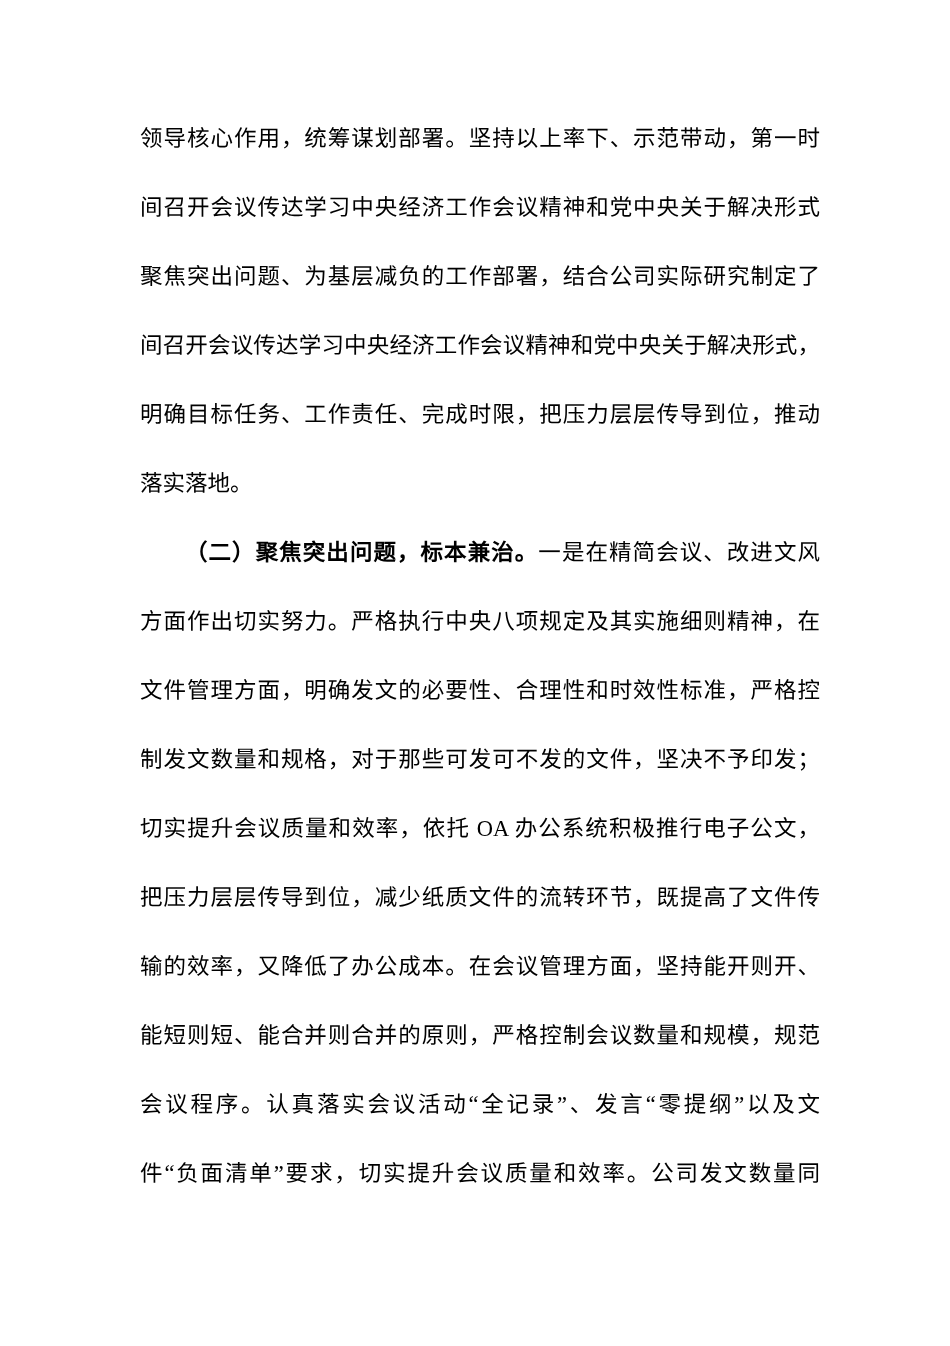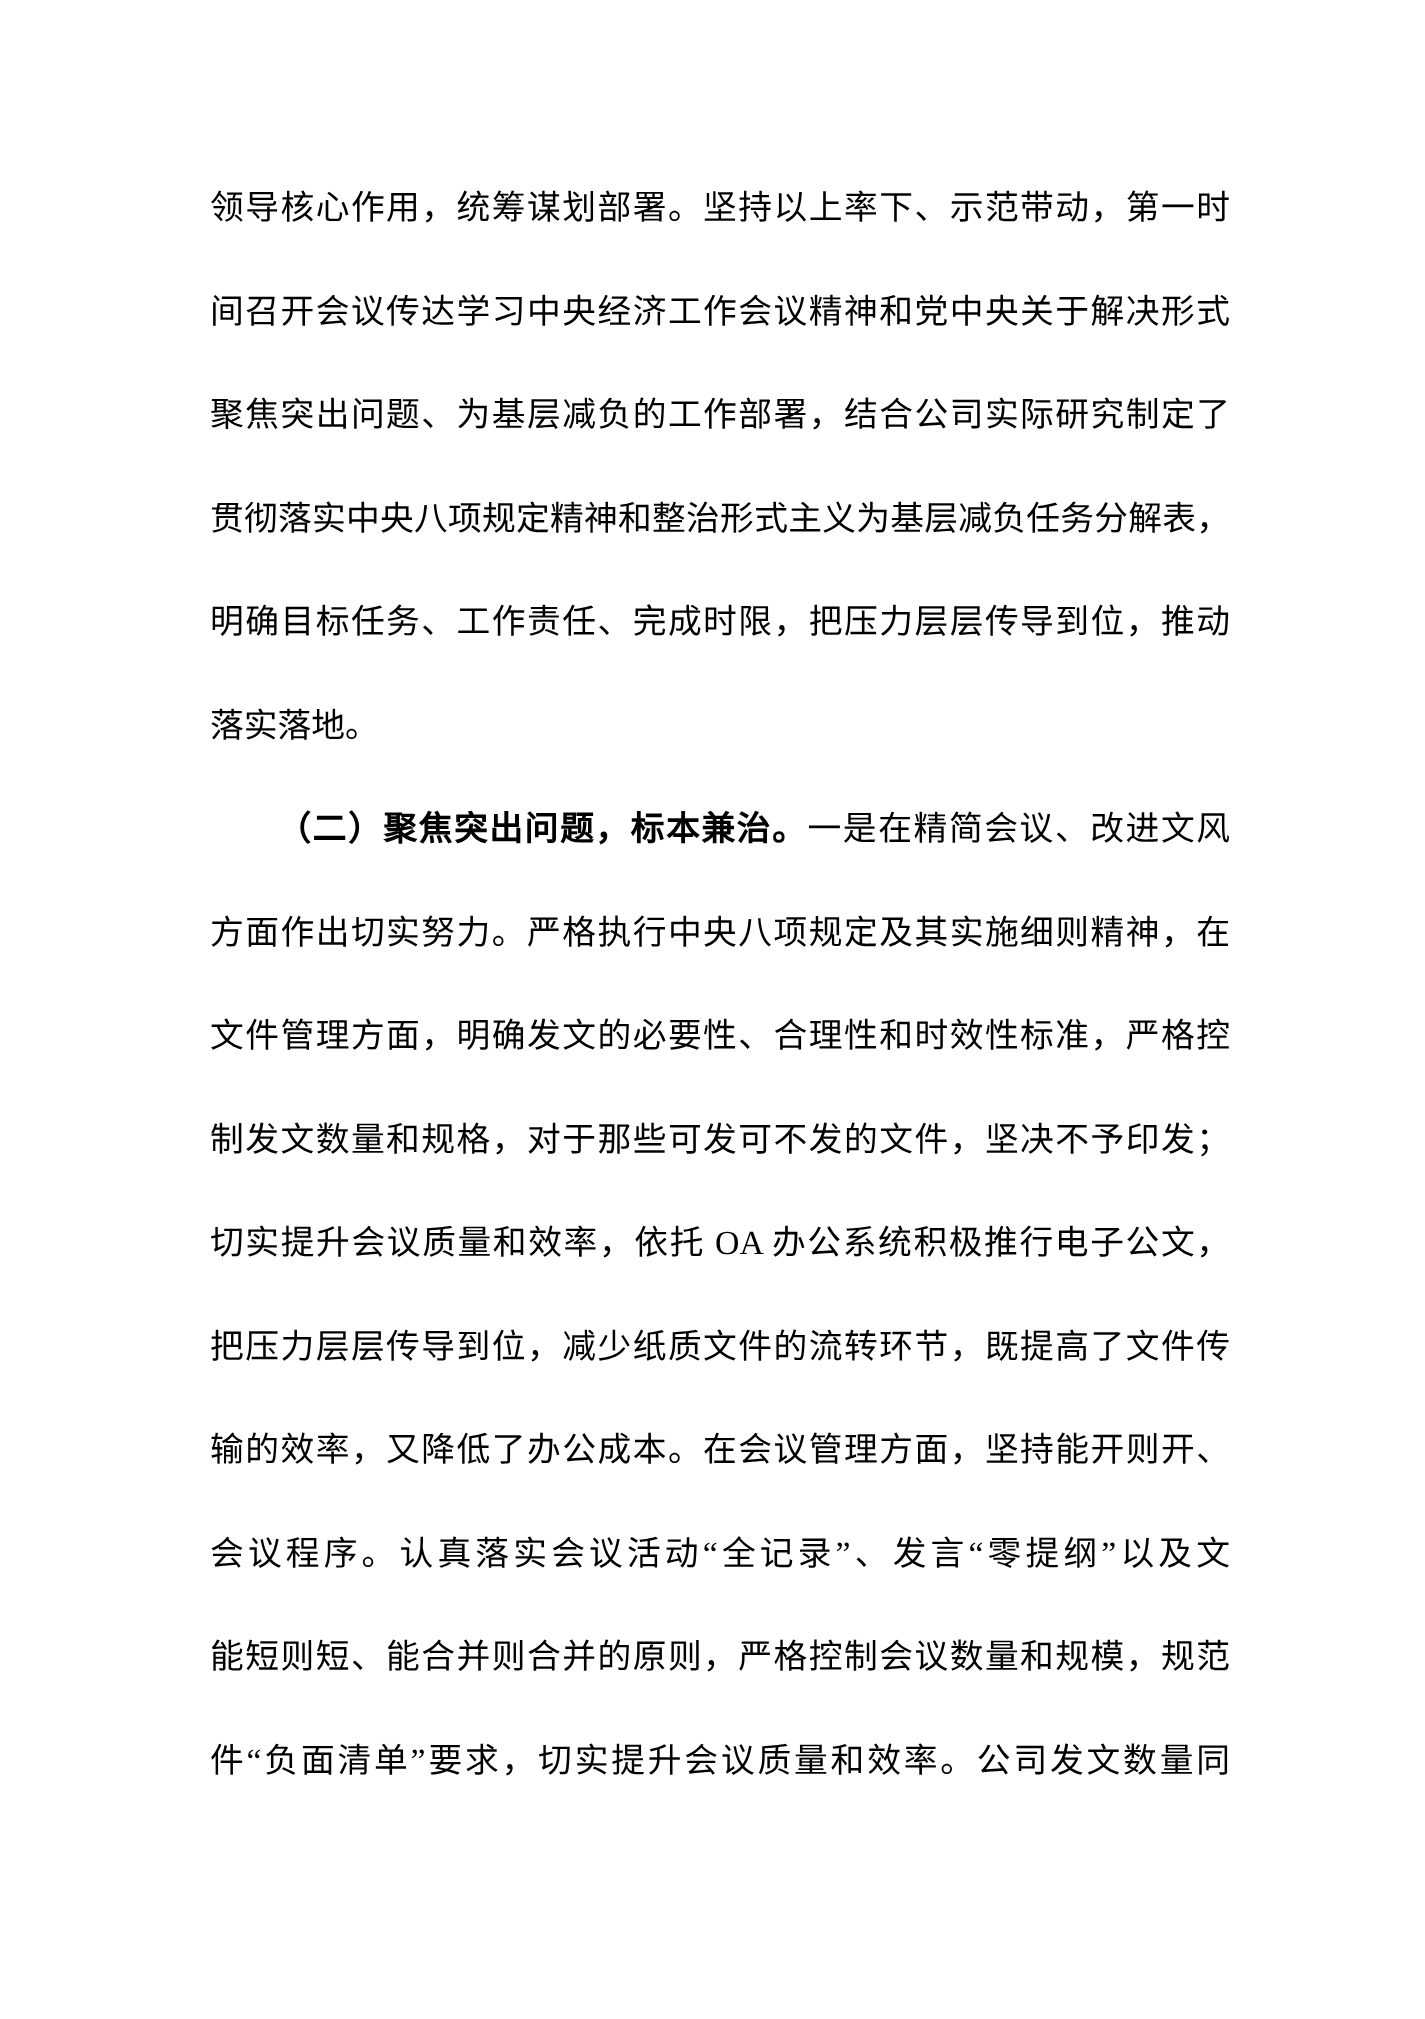--- a/index.html
+++ b/index.html
@@ -46,27 +46,27 @@
   }
 </style>
 </head>
 <body>
 
 <div class="doc-page">
   <div class="doc-body">
     <div class="doc-line">领导核心作用，统筹谋划部署。坚持以上率下、示范带动，第一时</div>
     <div class="doc-line">间召开会议传达学习中央经济工作会议精神和党中央关于解决形式</div>
     <div class="doc-line">聚焦突出问题、为基层减负的工作部署，结合公司实际研究制定了</div>
-    <div class="doc-line">贯彻落实中央八项规定精神和整治形式主义为基层减负任务分解表，</div>
+    <div class="doc-line">间召开会议传达学习中央经济工作会议精神和党中央关于解决形式，</div>
     <div class="doc-line">明确目标任务、工作责任、完成时限，把压力层层传导到位，推动</div>
     <div class="doc-line para-end">落实落地。</div>
     <div class="doc-line indent-2em"><span class="seg-bold">（二）聚焦突出问题，标本兼治。</span><span>一是在精简会议、改进文风</span></div>
     <div class="doc-line">方面作出切实努力。严格执行中央八项规定及其实施细则精神，在</div>
     <div class="doc-line">文件管理方面，明确发文的必要性、合理性和时效性标准，严格控</div>
     <div class="doc-line">制发文数量和规格，对于那些可发可不发的文件，坚决不予印发；</div>
     <div class="doc-line">切实提升会议质量和效率，依托 OA 办公系统积极推行电子公文，</div>
     <div class="doc-line">把压力层层传导到位，减少纸质文件的流转环节，既提高了文件传</div>
     <div class="doc-line">输的效率，又降低了办公成本。在会议管理方面，坚持能开则开、</div>
+    <div class="doc-line">能短则短、能合并则合并的原则，严格控制会议数量和规模，规范</div>
     <div class="doc-line">会议程序。认真落实会议活动“全记录”、发言“零提纲”以及文</div>
-    <div class="doc-line">能短则短、能合并则合并的原则，严格控制会议数量和规模，规范</div>
     <div class="doc-line">件“负面清单”要求，切实提升会议质量和效率。公司发文数量同</div>
   </div>
 </div>
 
 </body></html>

